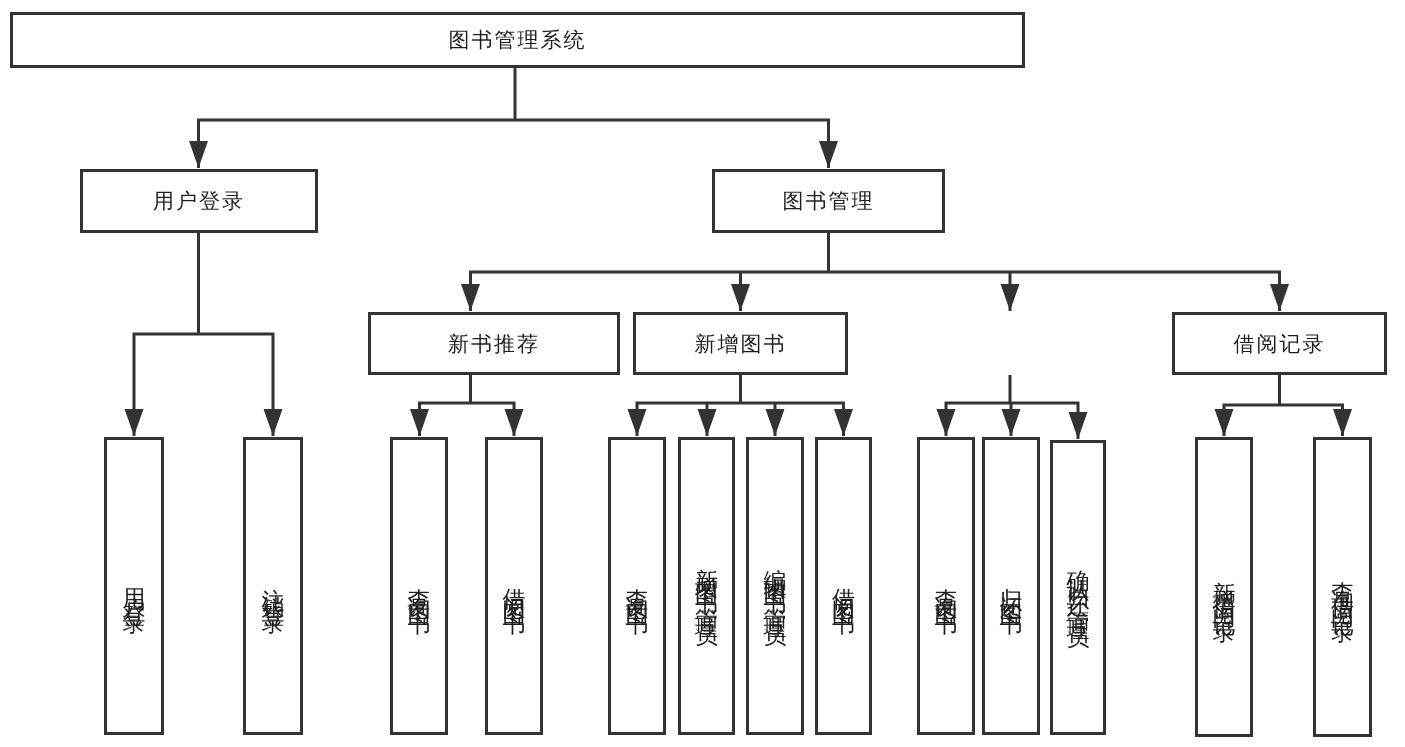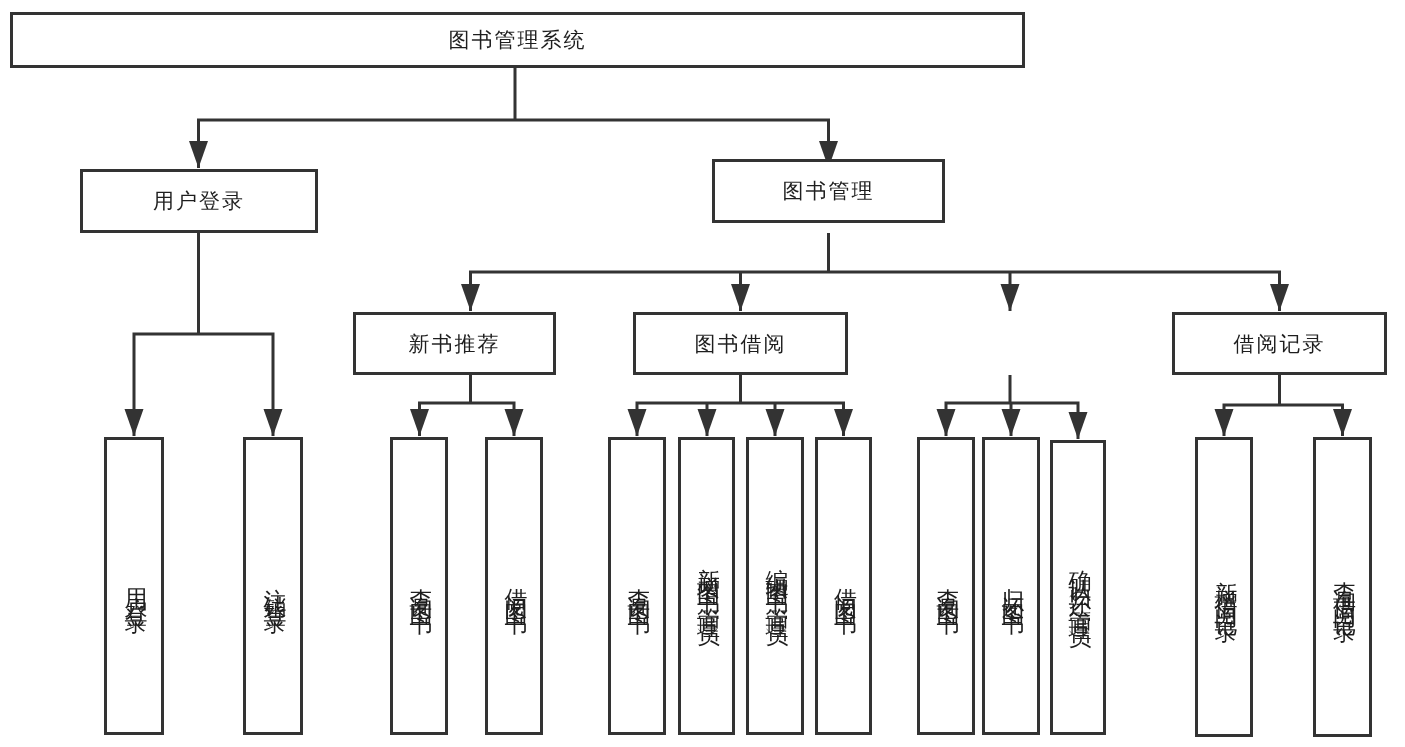--- a/index.html
+++ b/index.html
@@ -1,18 +1,18 @@
 <!DOCTYPE html>
 <html><head>
 <meta charset="utf-8">
 <style>
   html,body{margin:0;padding:0;background:#ffffff;}
   .canvas{
     position:relative;width:1405px;height:747px;background:#ffffff;
-    overflow:hidden;font-family:Liberation Mono, monospace;
+    overflow:hidden;font-family:Liberation Serif, serif;
   }
   .wires{position:absolute;left:0;top:0;z-index:1;}
   .hnode{
     position:absolute;box-sizing:border-box;border:3px solid #333333;
     background:#ffffff;display:flex;align-items:center;justify-content:center;
     font-size:21px;color:#1e1e1e;letter-spacing:2px;z-index:2;white-space:nowrap;
   }
   .vnode{
     position:absolute;box-sizing:border-box;border:3px solid #333333;
     background:#ffffff;display:flex;align-items:center;justify-content:center;
@@ -77,29 +77,29 @@
       </g>
   </svg>
 
   <div class="hnode" style="left:10px;top:12px;width:1015px;height:56px">
     <span>图书管理系统</span>
   </div>
 
   <div class="hnode" style="left:80px;top:169px;width:238px;height:64px">
     <span>用户登录</span>
   </div>
-  <div class="hnode" style="left:712px;top:159px;width:233px;height:64px">
+  <div class="hnode" style="left:712px;top:169px;width:233px;height:64px">
     <span>图书管理</span>
   </div>
 
-  <div class="hnode" style="left:353px;top:312px;width:203px;height:63px">
+  <div class="hnode" style="left:368px;top:312px;width:252px;height:63px">
     <span>新书推荐</span>
   </div>
   <div class="hnode" style="left:633px;top:312px;width:215px;height:63px">
-    <span>图书借阅</span>
+    <span>新增图书</span>
   </div>
   <div class="hnode" style="left:1172px;top:312px;width:215px;height:63px">
     <span>借阅记录</span>
   </div>
 
   <div class="vnode" style="left:104px;top:437px;width:60px;height:298px">
     <span class="vtext">用户登录</span>
   </div>
   <div class="vnode" style="left:243px;top:437px;width:60px;height:298px">
     <span class="vtext">注销登录</span>

